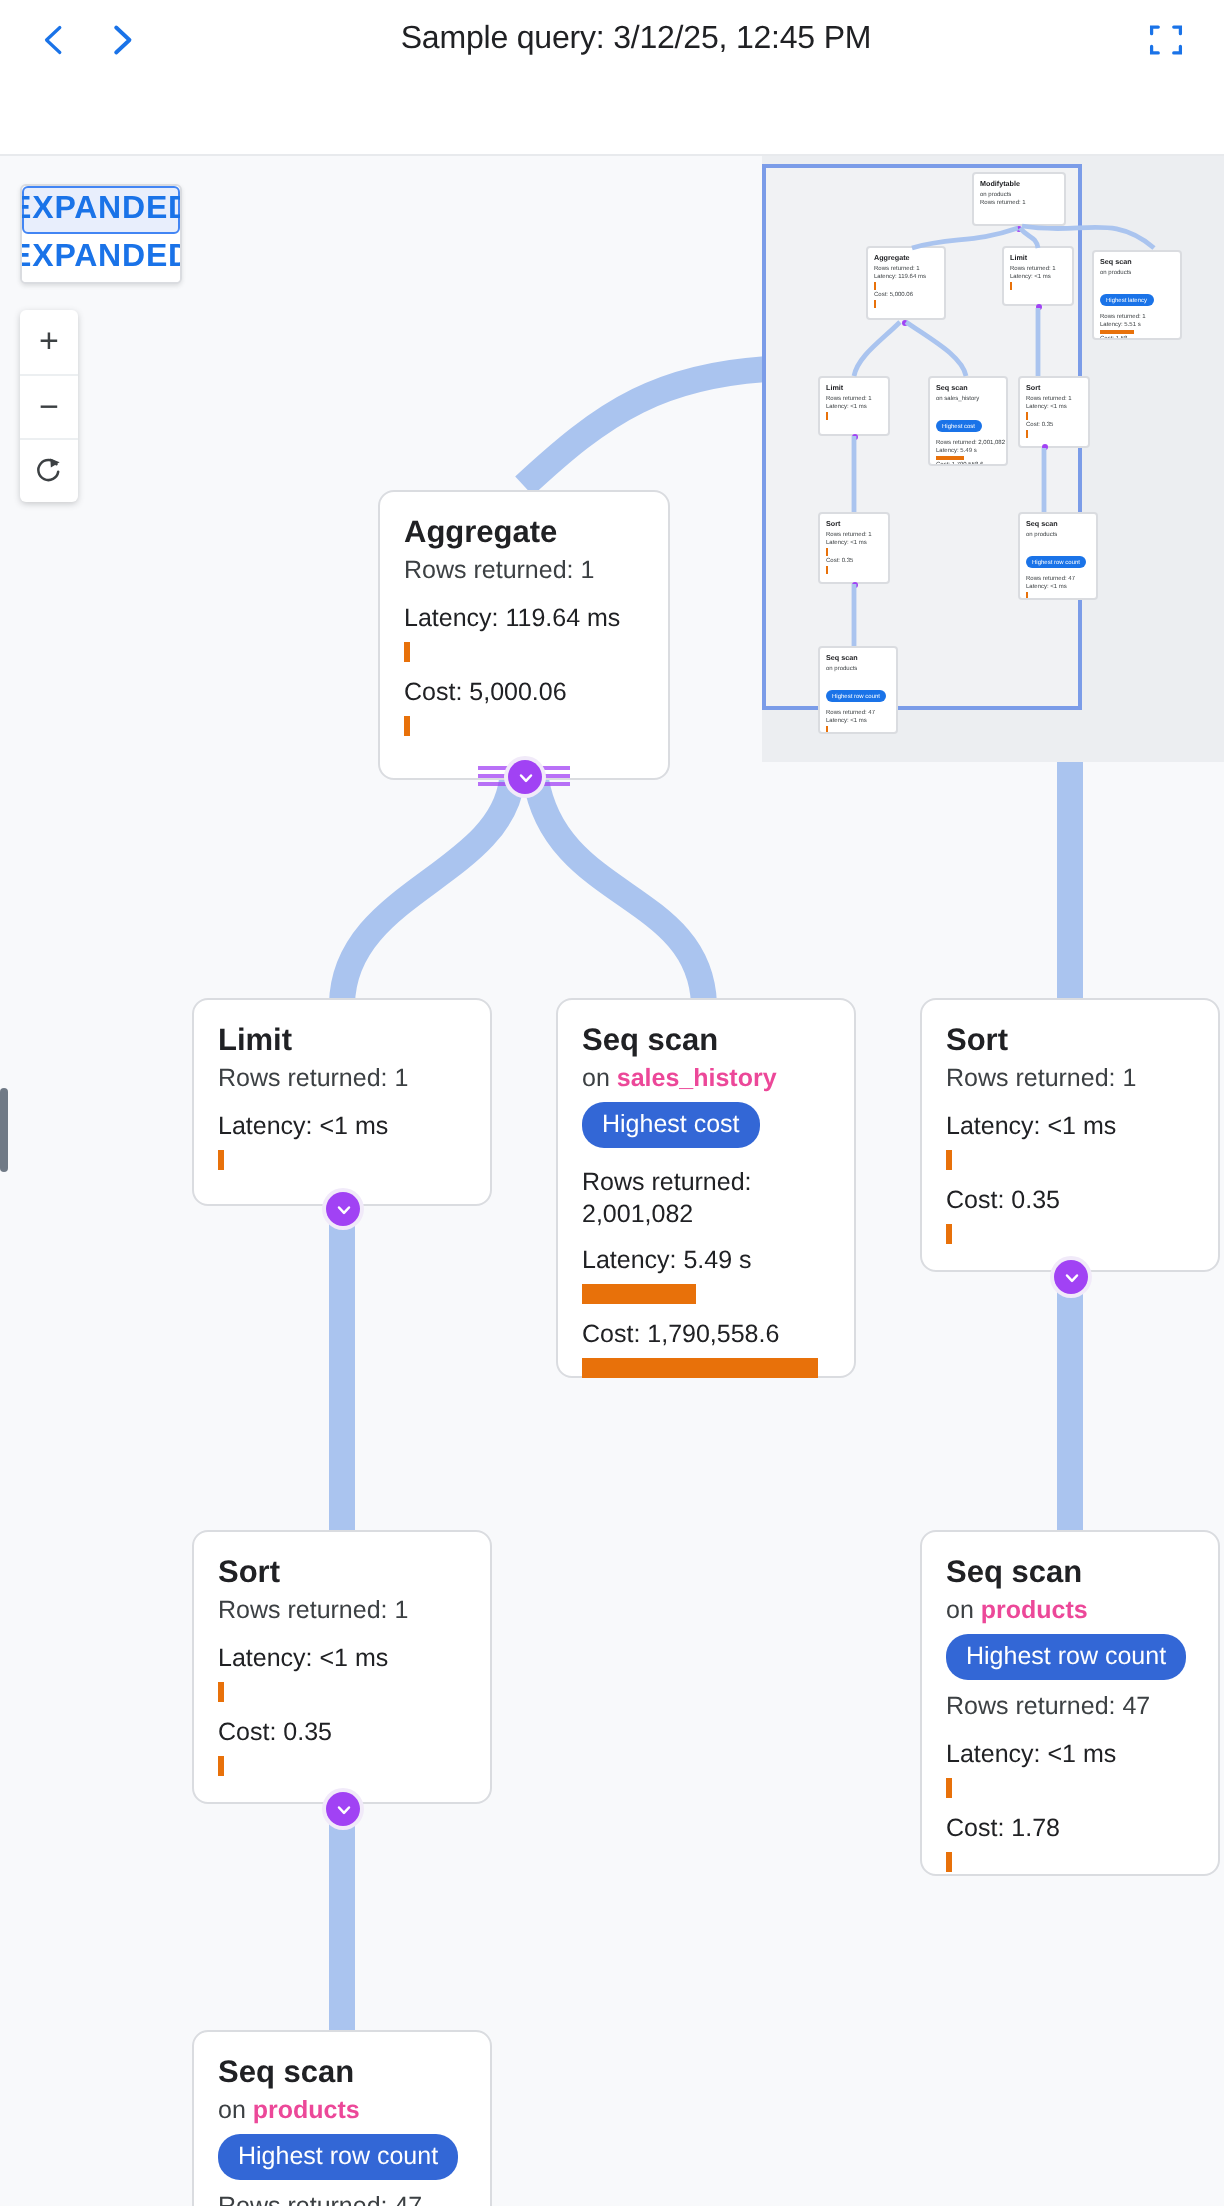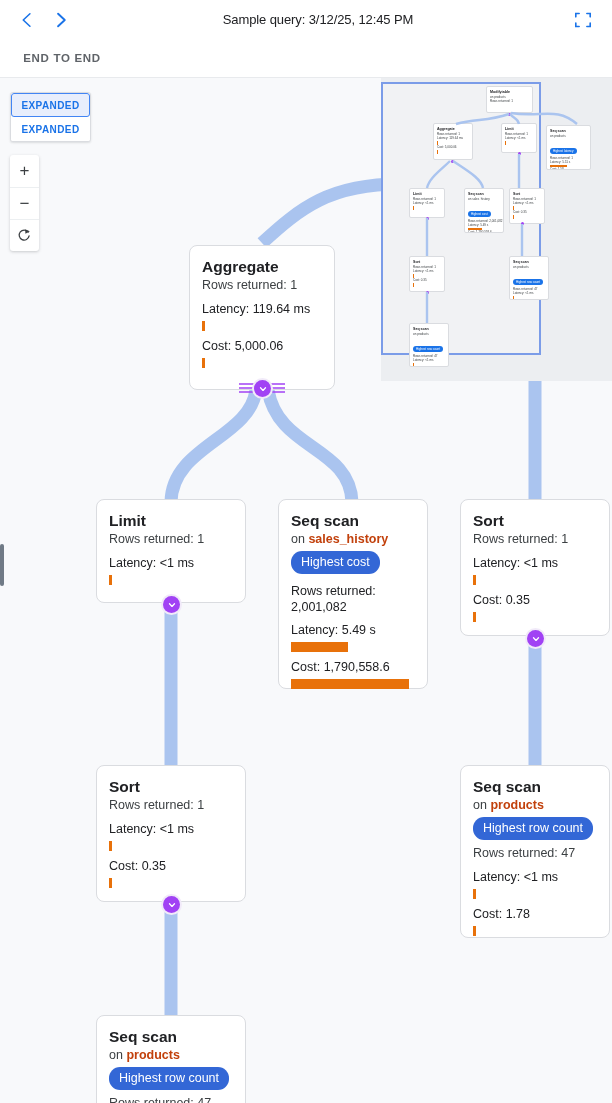--- a/index.html
+++ b/index.html
@@ -16,21 +16,21 @@
     position: absolute; top: 0; left: 0; width: 612px; height: 39px;
     background: #ffffff; display: flex; align-items: center;
   }
   .nav-arrow {
     width: 34px; height: 34px; display: flex; align-items: center; justify-content: center;
     color: #1a73e8; cursor: pointer;
   }
   .nav-arrow:first-child { margin-left: 10px; }
   .nav-arrow svg { display: block; }
   .header-title {
-    flex: 1; text-align: center; font-size: 13px; color: #202124;
+    flex: 1; text-align: center; font-size: 16px; color: #202124;
     letter-spacing: -0.1px; margin-left: -8px;
   }
   .fullscreen-btn {
     width: 34px; height: 34px; margin-right: 12px; display: flex;
     align-items: center; justify-content: center; cursor: pointer;
   }
 
   
   .tabbar {
     position: absolute; top: 39px; left: 0; width: 612px; height: 39px;
@@ -54,21 +54,21 @@
   .edges { position: absolute; top: 0; left: 0; width: 612px; height: 1025px; }
 
   
   .mode-group {
     position: absolute; top: 14px; left: 10px; width: 81px;
     background: #fff; border: 1px solid #dadce0; border-radius: 3px;
     overflow: hidden; z-index: 40; box-shadow: 0 1px 2px rgba(60,64,67,.15);
   }
   .mode-btn {
     height: 24px; display: flex; align-items: center; justify-content: center;
-    font-size: 10px; font-weight: bold; letter-spacing: .4px;
+    font-size: 16px; font-weight: bold; letter-spacing: .4px;
     color: #1a73e8; cursor: pointer; background: #fff;
   }
   .mode-btn.active { background: #e8eefc; border: 1.5px solid #4285f4; border-radius: 3px; }
 
   .zoom-group {
     position: absolute; top: 77px; left: 10px; width: 29px;
     background: #fff; border-radius: 3px; z-index: 40;
     box-shadow: 0 1px 3px rgba(60,64,67,.25);
   }
   .zoom-btn {
@@ -108,21 +108,21 @@
   }
   .ghost .sub { font-weight: normal; }
 
   
   .node {
     position: absolute; background: #ffffff; border: 1px solid #dadce0;
     border-radius: 8px; z-index: 20; padding: 11px 12px 12px 12px;
   }
   .node-title { font-size: 15.5px; font-weight: bold; color: #202124; line-height: 19px; }
   .node-on { font-size: 12.5px; color: #3c4043; line-height: 18px; }
-  .node-on b { color: #c2410c; }
+  .node-on b { color: #ec4899; }
   .badge {
     display: inline-block; background: #3367d6; color: #fff;
     font-size: 12.5px; line-height: 14px; padding: 4px 10px 5px 10px;
     border-radius: 11px; margin: 3px 0 2px 0;
   }
   .metric { font-size: 12.5px; color: #202124; line-height: 17px; margin-top: 7px; }
   .bar { height: 10px; background: #e8710a; margin-top: 3px; }
   .bar.tick { width: 3px; }
 
   
@@ -167,21 +167,20 @@
     <div class="fullscreen-btn">
       <svg width="18" height="18" viewBox="0 0 20 20">
         <g fill="none" stroke="#1a73e8" stroke-width="1.8" stroke-linecap="round">
           <path d="M2 6.5V2.8h3.7M14.3 2.8H18v3.7M18 13.5V17.2h-3.7M5.7 17.2H2v-3.7"></path>
         </g>
       </svg>
     </div>
   </div>
 
   <div class="tabbar">
-    <div class="tab" id="tab-1">END TO END</div>
   </div>
 
   <div class="canvas">
 
     <svg class="edges">
       <g fill="none" stroke="#aac4ef" stroke-width="13" stroke-linecap="butt">
 
         <path d="M400 106 C 330 106, 300 130, 262 165"></path>
 
         <path d="M256 312 C 250 360, 172 368, 171 424"></path>

